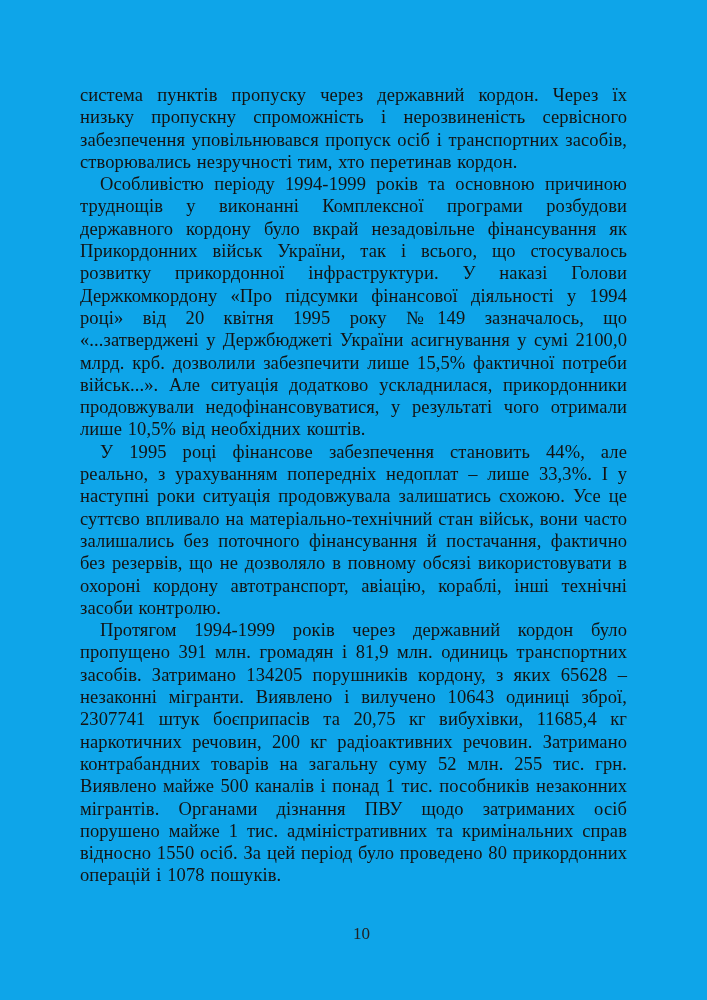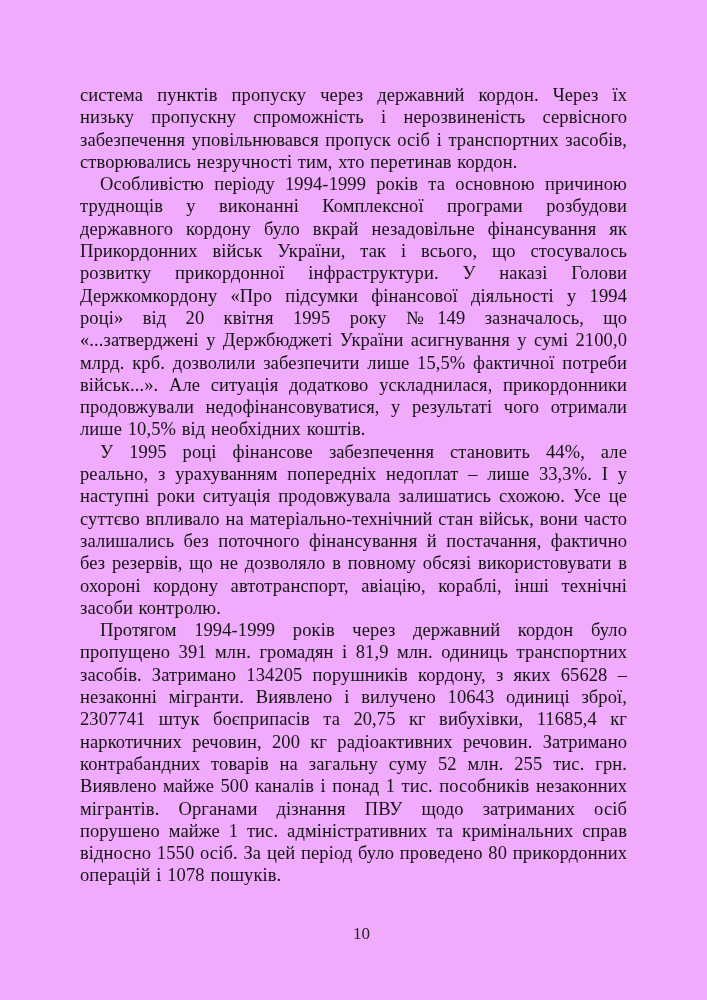--- a/index.html
+++ b/index.html
@@ -4,21 +4,21 @@
 <style>
   html, body {
     margin: 0;
     padding: 0;
     background: #ffffff;
   }
   .page {
     position: relative;
     width: 707px;
     height: 1000px;
-    background: #f0abfc;
+    background: #0ea5e9;
     overflow: hidden;
     font-family: "Liberation Serif", "DejaVu Serif", serif;
     color: #131313;
   }
   .text-block {
     position: absolute;
     left: 80px;
     top: 84px;
     width: 547px;
   }

